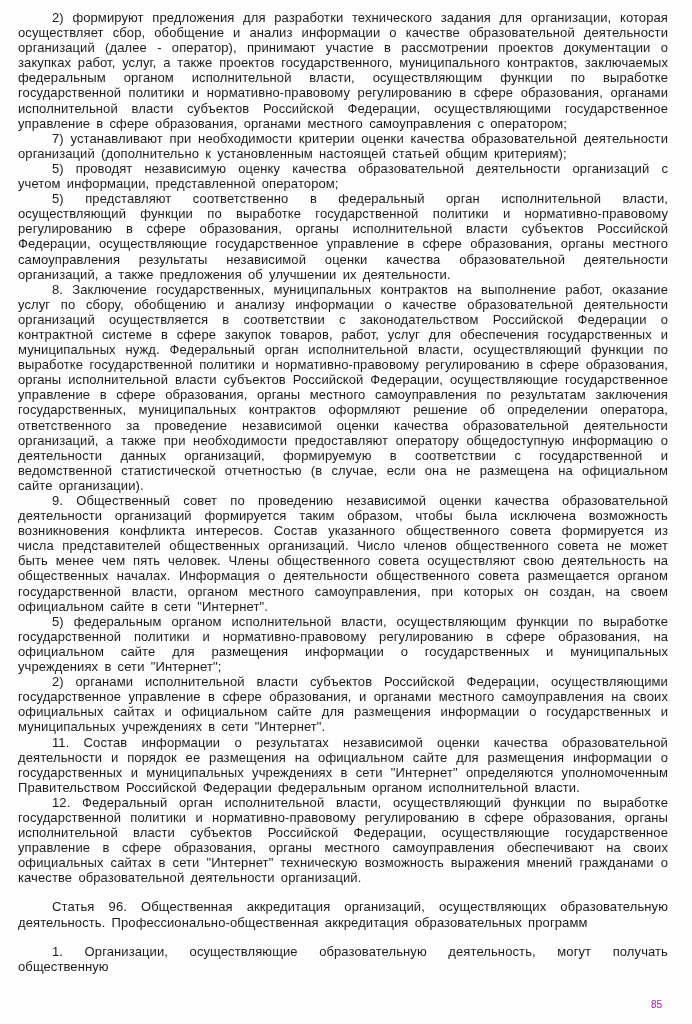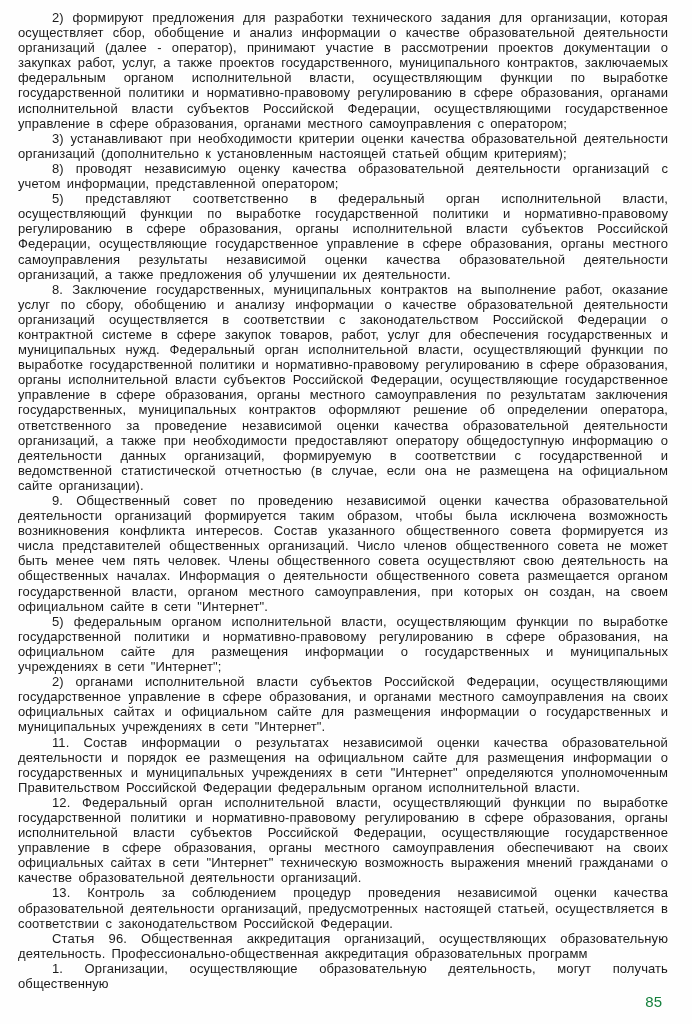--- a/index.html
+++ b/index.html
@@ -23,42 +23,42 @@
   .doc-body p {
     margin: 0;
     font-size: 13px;
     line-height: 15.1px;
     text-align: justify;
     text-indent: 34px;
     word-spacing: 2.5px;
     letter-spacing: 0.1px;
   }
   .doc-body p.gap-before {
+    margin-top: 14px;
   }
   .page-number {
     position: absolute;
     right: 30px;
     bottom: 14px;
-    font-size: 15px;
-    color: #15803d;
+    font-size: 10px;
+    color: #a21caf;
   }
 </style>
 </head>
 <body>
 
 <div class="page">
   <div class="doc-body">
     <p>2) формируют предложения для разработки технического задания для организации, которая осуществляет сбор, обобщение и анализ информации о качестве образовательной деятельности организаций (далее - оператор), принимают участие в рассмотрении проектов документации о закупках работ, услуг, а также проектов государственного, муниципального контрактов, заключаемых федеральным органом исполнительной власти, осуществляющим функции по выработке государственной политики и нормативно-правовому регулированию в сфере образования, органами исполнительной власти субъектов Российской Федерации, осуществляющими государственное управление в сфере образования, органами местного самоуправления с оператором;</p>
-    <p>3) устанавливают при необходимости критерии оценки качества образовательной деятельности организаций (дополнительно к установленным настоящей статьей общим критериям);</p>
-    <p>8) проводят независимую оценку качества образовательной деятельности организаций с учетом информации, представленной оператором;</p>
+    <p>7) устанавливают при необходимости критерии оценки качества образовательной деятельности организаций (дополнительно к установленным настоящей статьей общим критериям);</p>
+    <p>5) проводят независимую оценку качества образовательной деятельности организаций с учетом информации, представленной оператором;</p>
     <p>5) представляют соответственно в федеральный орган исполнительной власти, осуществляющий функции по выработке государственной политики и нормативно-правовому регулированию в сфере образования, органы исполнительной власти субъектов Российской Федерации, осуществляющие государственное управление в сфере образования, органы местного самоуправления результаты независимой оценки качества образовательной деятельности организаций, а также предложения об улучшении их деятельности.</p>
     <p>8. Заключение государственных, муниципальных контрактов на выполнение работ, оказание услуг по сбору, обобщению и анализу информации о качестве образовательной деятельности организаций осуществляется в соответствии с законодательством Российской Федерации о контрактной системе в сфере закупок товаров, работ, услуг для обеспечения государственных и муниципальных нужд. Федеральный орган исполнительной власти, осуществляющий функции по выработке государственной политики и нормативно-правовому регулированию в сфере образования, органы исполнительной власти субъектов Российской Федерации, осуществляющие государственное управление в сфере образования, органы местного самоуправления по результатам заключения государственных, муниципальных контрактов оформляют решение об определении оператора, ответственного за проведение независимой оценки качества образовательной деятельности организаций, а также при необходимости предоставляют оператору общедоступную информацию о деятельности данных организаций, формируемую в соответствии с государственной и ведомственной статистической отчетностью (в случае, если она не размещена на официальном сайте организации).</p>
     <p>9. Общественный совет по проведению независимой оценки качества образовательной деятельности организаций формируется таким образом, чтобы была исключена возможность возникновения конфликта интересов. Состав указанного общественного совета формируется из числа представителей общественных организаций. Число членов общественного совета не может быть менее чем пять человек. Члены общественного совета осуществляют свою деятельность на общественных началах. Информация о деятельности общественного совета размещается органом государственной власти, органом местного самоуправления, при которых он создан, на своем официальном сайте в сети "Интернет".</p>
     <p>5) федеральным органом исполнительной власти, осуществляющим функции по выработке государственной политики и нормативно-правовому регулированию в сфере образования, на официальном сайте для размещения информации о государственных и муниципальных учреждениях в сети "Интернет";</p>
     <p>2) органами исполнительной власти субъектов Российской Федерации, осуществляющими государственное управление в сфере образования, и органами местного самоуправления на своих официальных сайтах и официальном сайте для размещения информации о государственных и муниципальных учреждениях в сети "Интернет".</p>
     <p>11. Состав информации о результатах независимой оценки качества образовательной деятельности и порядок ее размещения на официальном сайте для размещения информации о государственных и муниципальных учреждениях в сети "Интернет" определяются уполномоченным Правительством Российской Федерации федеральным органом исполнительной власти.</p>
     <p>12. Федеральный орган исполнительной власти, осуществляющий функции по выработке государственной политики и нормативно-правовому регулированию в сфере образования, органы исполнительной власти субъектов Российской Федерации, осуществляющие государственное управление в сфере образования, органы местного самоуправления обеспечивают на своих официальных сайтах в сети "Интернет" техническую возможность выражения мнений гражданами о качестве образовательной деятельности организаций.</p>
-    <p>13. Контроль за соблюдением процедур проведения независимой оценки качества образовательной деятельности организаций, предусмотренных настоящей статьей, осуществляется в соответствии с законодательством Российской Федерации.</p>
     <p class="gap-before">Статья 96. Общественная аккредитация организаций, осуществляющих образовательную деятельность. Профессионально-общественная аккредитация образовательных программ</p>
     <p class="gap-before">1. Организации, осуществляющие образовательную деятельность, могут получать общественную</p>
   </div>
   <div class="page-number">85</div>
 </div>
 
 </body></html>

